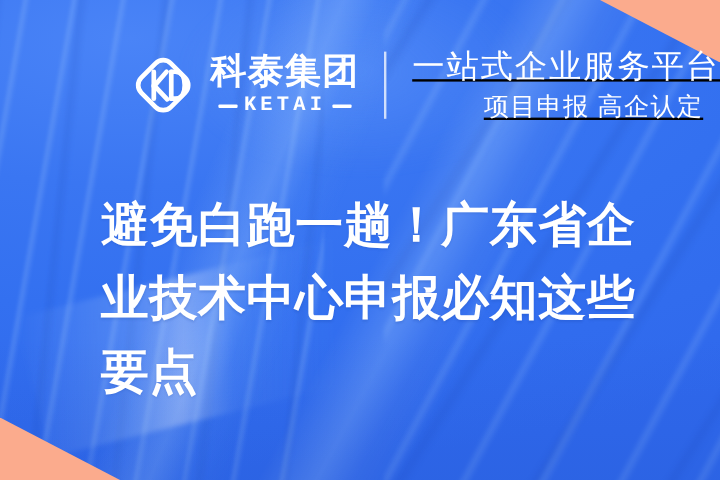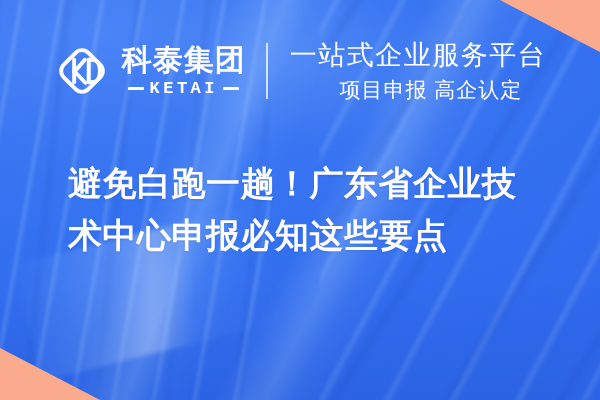--- a/index.html
+++ b/index.html
@@ -133,21 +133,21 @@
     clip-path: polygon(0 0, 100% 100%, 0 100%);
   }
 
   
   .header {
     position: absolute;
     left: 0; top: 40px;
     width: 600px;
     display: flex;
     align-items: center;
-    justify-content: center;
+    justify-content: flex-end;
   }
   .brand {
     display: flex;
     align-items: center;
     gap: 12px;
   }
   .logo-mark {
     width: 56px;
     height: 56px;
     flex: 0 0 auto;
@@ -190,45 +190,46 @@
     width: 2px;
     height: 56px;
     background: rgba(255,255,255,0.75);
     margin: 0 22px 0 20px;
     flex: 0 0 auto;
   }
   .slogan {
     display: flex;
     flex-direction: column;
     align-items: flex-end;
+    text-decoration: underline;
   }
   .slogan-main {
     font-size: 27px;
     color: #ffffff;
     letter-spacing: 1.5px;
     white-space: nowrap;
     line-height: 1.15;
   }
   .slogan-sub {
     font-size: 21px;
     color: #ffffff;
     letter-spacing: 1px;
     white-space: nowrap;
     margin-top: 7px;
-    margin-right: 24px;
+    margin-right: 14px;
     line-height: 1.15;
   }
 
   
   .headline {
     position: absolute;
-    left: 68px;
+    left: 84px;
     top: 158px;
     width: 476px;
-    font-size: 34px;
+    font-size: 40px;
     font-weight: 700;
     color: #ffffff;
     line-height: 1.52;
     letter-spacing: 0.5px;
     text-shadow: 0 1px 2px rgba(20,60,150,0.18);
   }
 </style>
 </head>
 <body>
 

